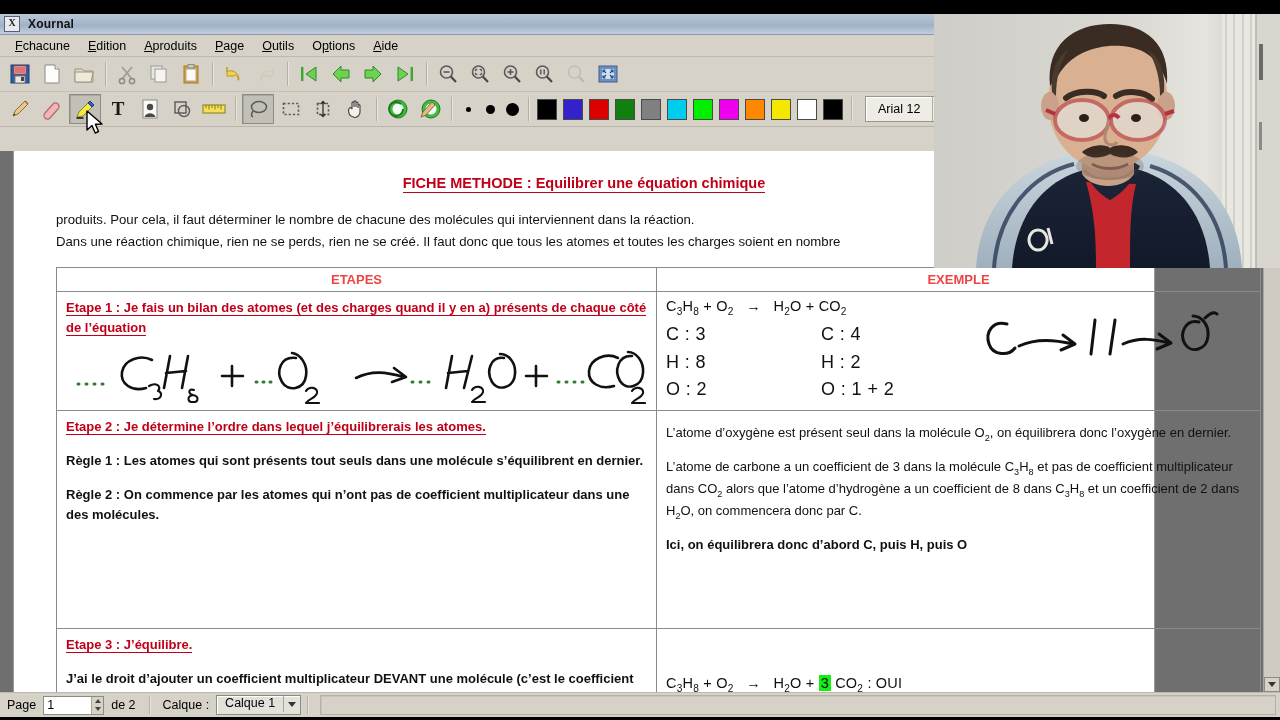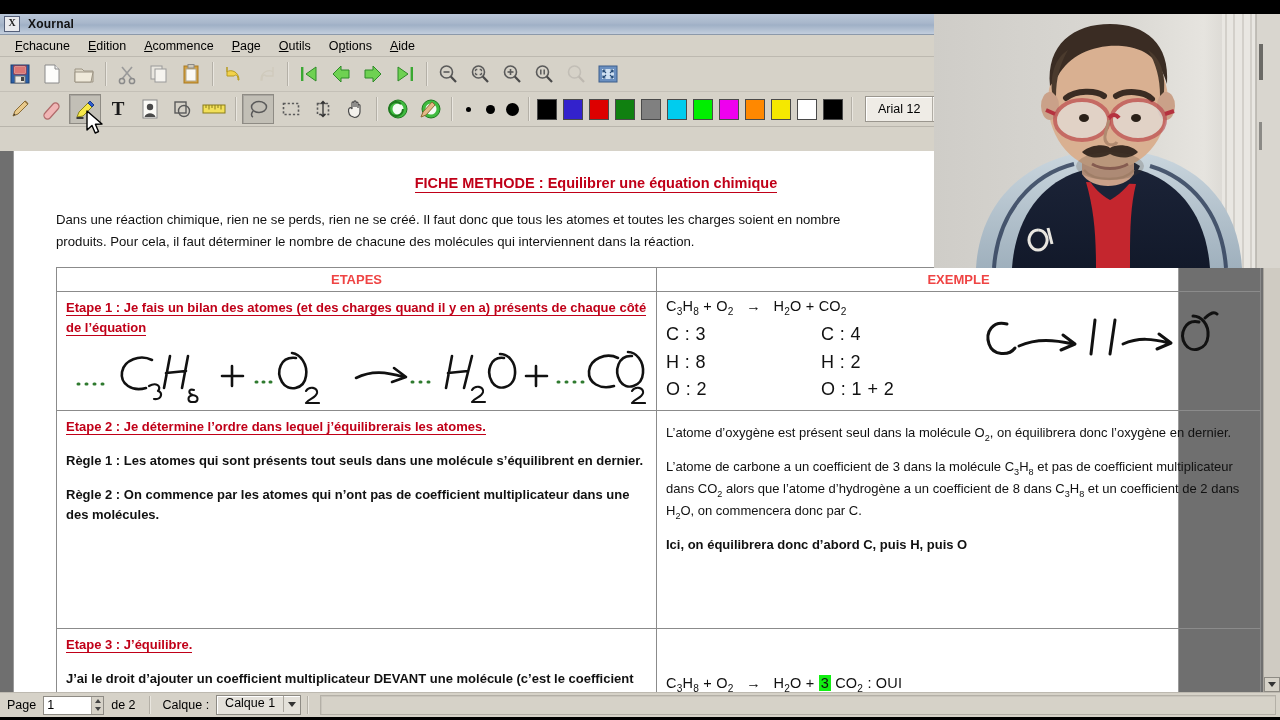--- a/index.html
+++ b/index.html
@@ -39,21 +39,21 @@
 
   
   .fontbox{display:flex;align-items:stretch;height:24px;margin-left:8px;border:1px solid #9a968e;background:#efece6;
     box-shadow:inset 1px 1px 0 #fff;}
   .fontbox .fname{padding:0 12px;font-size:12.5px;display:flex;align-items:center;color:#000;}
   .fontbox .fdiv{width:1px;background:#b0aca4;}
   .fontbox .fsz{padding:0 8px;font-size:12.5px;display:flex;align-items:center;color:#000;}
 
   
   #canvas{position:absolute;left:0;top:137px;width:1280px;height:541px;background:#6f6f6f;overflow:hidden;}
-  #page{position:absolute;left:14px;top:0;width:1140px;height:541px;background:#fff;box-shadow:0 0 0 1px #9a9a9a;padding-left:24px;}
+  #page{position:absolute;left:14px;top:0;width:1140px;height:541px;background:#fff;box-shadow:0 0 0 1px #9a9a9a;}
   #pageinner{position:absolute;left:0;top:0;right:0;bottom:0;padding:10px 24px 0 24px;}
 
   .doc-title{text-align:center;color:#c00018;font-weight:bold;font-size:14.5px;margin:14px 0 0 0;}
   .doc-title span{border-bottom:1.5px solid #c00018;padding-bottom:1px;}
   .intro{font-size:13.2px;color:#111;line-height:1.65;margin:18px 6px 0 18px;font-weight:500;}
 
   table.fiche{width:1205px;margin:14px 0 0 18px;border-collapse:collapse;table-layout:fixed;}
   table.fiche td{border:1px solid #8b8b8b;vertical-align:top;padding:6px 9px;}
   .col-l{width:600px;}
   .hdr{text-align:center;font-weight:bold;font-size:13px;color:#ef4444;padding:4px 0 !important;}
@@ -112,21 +112,21 @@
   <div id="win">
 
     <div class="titlebar">
       <div class="xicon">X</div>
       <div class="ttxt">Xournal</div>
     </div>
 
     <div class="menubar">
       <div class="mi"><u>F</u><span>chacune</span></div>
       <div class="mi"><u>E</u><span>dition</span></div>
-      <div class="mi"><u>A</u><span>commence</span></div>
+      <div class="mi"><u>A</u><span>produits</span></div>
       <div class="mi"><u>P</u><span>age</span></div>
       <div class="mi"><u>O</u><span>utils</span></div>
       <div class="mi">O<u>p</u><span>tions</span></div>
       <div class="mi"><u>A</u><span>ide</span></div>
     </div>
 
     <div class="toolbar">
 
       <div class="tbtn">
         <svg width="22" height="22" viewBox="0 0 22 22">
@@ -431,22 +431,22 @@
 
     <div id="canvas">
       <div id="page">
         <div id="pageinner">
 
           <div class="doc-title">
             <span>FICHE METHODE : Equilibrer une équation chimique</span>
           </div>
 
           <div class="intro">
+            <div>produits. Pour cela, il faut déterminer le nombre de chacune des molécules qui interviennent dans la réaction.</div>
             <div>Dans une réaction chimique, rien ne se perds, rien ne se créé. Il faut donc que tous les atomes et toutes les charges soient en nombre</div>
-            <div>produits. Pour cela, il faut déterminer le nombre de chacune des molécules qui interviennent dans la réaction.</div>
           </div>
 
           <table class="fiche">
             <colgroup>
                 <col class="col-l">
                 <col>
               </colgroup>
 
             <tbody>
                 <tr>

